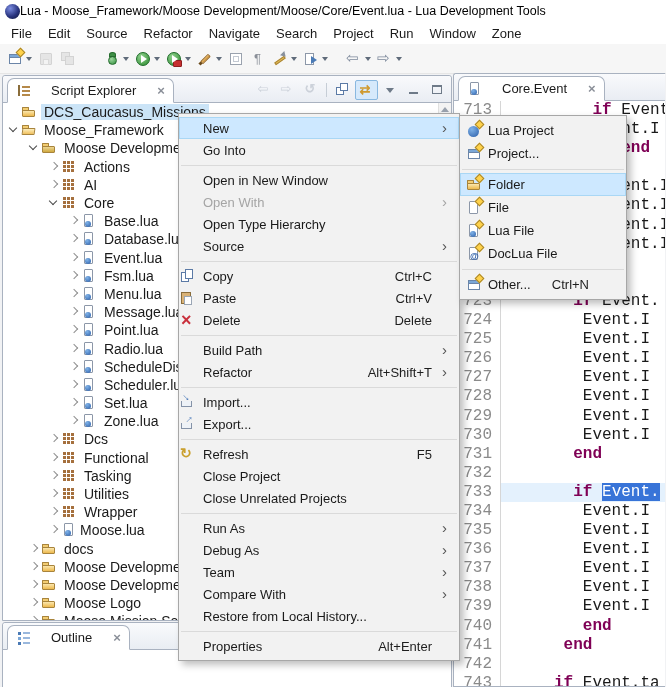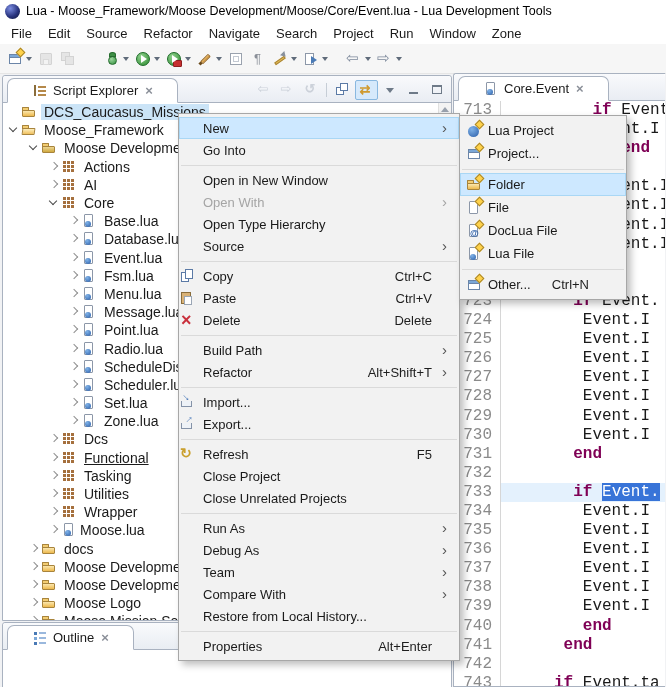--- a/index.html
+++ b/index.html
@@ -1,37 +1,37 @@
 <!DOCTYPE html>
 <html><head>
 <meta charset="utf-8">
 <style>
   html,body{margin:0;padding:0}
   body{width:666px;height:687px;position:relative;overflow:hidden;background:#f1f2f4;
        font-family:"Liberation Sans",sans-serif;color:#1a1a1a;-webkit-font-smoothing:antialiased}
   .app{position:absolute;inset:0}
 
   
-  .titlebar{position:absolute;left:0;top:0;width:666px;height:22px;background:#fff;display:flex;align-items:center;gap:6px;padding-left:5px;box-sizing:border-box}
+  .titlebar{position:absolute;left:0;top:0;width:666px;height:22px;background:#fff;display:flex;align-items:center;padding-left:5px;box-sizing:border-box}
   .title-text{font-size:12.5px;color:#000;white-space:nowrap}
   .menubar{position:absolute;left:0;top:22px;width:666px;height:22px;background:#fff;display:flex;align-items:center;padding-left:3px;box-sizing:border-box}
   .menu-item{font-size:13px;padding:2px 8px;cursor:default}
   .toolbar{position:absolute;left:0;top:44px;width:666px;height:30px;background:#f6f6f6;border-bottom:1px solid #e6e6e6;display:flex;align-items:center;padding-left:4px;box-sizing:border-box}
   .tbtn{display:flex;align-items:center;padding:2px 2px;margin:0 1px;border-radius:2px}
   .tbtn.dis{opacity:.4;filter:grayscale(1)}
   .tgap{display:inline-block}
   .caret{width:0;height:0;border-left:3.5px solid transparent;border-right:3.5px solid transparent;border-top:4px solid #5f6b7a;margin-left:3px}
 
   
   .panel{position:absolute;background:#fff;border:1px solid #a9b2c0;border-radius:3px 3px 0 0;box-sizing:border-box}
   .explorer-panel{left:2px;top:75px;width:450px;height:546px}
   .outline-panel{left:2px;top:622px;width:450px;height:66px}
   .editor-panel{left:453px;top:73px;width:212px;height:614px;border-radius:3px 0 0 0;border-right:none}
   .phead{position:relative;height:26px;background:linear-gradient(#f9fafc,#e9edf3);border-bottom:1px solid #a9b2c0;border-radius:3px 3px 0 0}
-  .tab{position:absolute;left:4px;bottom:-1px;height:23px;display:flex;align-items:center;gap:5px;padding:0 24px;background:#fff;border:1px solid #a9b2c0;border-bottom:1px solid #fff;border-radius:7px 7px 0 0;font-size:13px;white-space:nowrap}
+  .tab{position:absolute;left:4px;bottom:-1px;height:23px;display:flex;align-items:center;gap:19px;padding:0 8px;background:#fff;border:1px solid #a9b2c0;border-bottom:1px solid #fff;border-radius:7px 7px 0 0;font-size:13px;white-space:nowrap}
   .tclose{color:#8a8f98;font-size:13px;font-weight:bold;margin-left:2px;line-height:10px}
   .ptools{position:absolute;right:3px;top:4px;display:flex;align-items:center}
   .ptool{width:21px;height:18px;display:flex;align-items:center;justify-content:center;border-radius:2px;margin:0 1px}
   .ptool.active{background:#d6e9fb;border:1px solid #89b8e0}
   .ptool.dis{opacity:.55}
   .psep{width:1px;height:14px;background:#c6cdd6;margin:0 4px}
 
   
   .tree{position:absolute;left:0;top:27px;right:12px;bottom:0;overflow:hidden;font-size:14px}
   .trow{height:18.2px;display:flex;align-items:center;white-space:nowrap}
@@ -336,21 +336,21 @@
           <span class="tlabel" style="margin-left: 4px;">Zone.lua</span>
         </div>
         <div class="trow" style="padding-left: 46px;">
           <span class="chev col"></span>
           <span class="ic i-pkg"></span>
           <span class="tlabel" style="margin-left: 4px;">Dcs</span>
         </div>
         <div class="trow" style="padding-left: 46px;">
           <span class="chev col"></span>
           <span class="ic i-pkg"></span>
-          <span class="tlabel" style="margin-left: 4px; text-decoration: underline;">Functional</span>
+          <span class="tlabel" style="margin-left: 4px;">Functional</span>
         </div>
         <div class="trow" style="padding-left: 46px;">
           <span class="chev col"></span>
           <span class="ic i-pkg"></span>
           <span class="tlabel" style="margin-left: 4px;">Tasking</span>
         </div>
         <div class="trow" style="padding-left: 46px;">
           <span class="chev col"></span>
           <span class="ic i-pkg"></span>
           <span class="tlabel" style="margin-left: 4px;">Utilities</span>
@@ -733,38 +733,38 @@
           <span class="ic i-page">
             <i class="star"></i>
           </span>
         </span>
         <span class="mlabel">File</span>
         <span class="msc"></span>
         <span class="marr"></span>
       </div>
       <div class="mi">
         <span class="mic">
+          <span class="ic i-page page-lua">
+            <i class="star"></i>
+          </span>
+        </span>
+        <span class="mlabel">Lua File</span>
+        <span class="msc"></span>
+        <span class="marr"></span>
+      </div>
+      <div class="mi">
+        <span class="mic">
           <span class="ic i-page page-at">
             <i class="star"></i>
           </span>
         </span>
         <span class="mlabel">DocLua File</span>
         <span class="msc"></span>
         <span class="marr"></span>
       </div>
-      <div class="mi">
-        <span class="mic">
-          <span class="ic i-page page-lua">
-            <i class="star"></i>
-          </span>
-        </span>
-        <span class="mlabel">Lua File</span>
-        <span class="msc"></span>
-        <span class="marr"></span>
-      </div>
       <div class="msep"></div>
       <div class="mi">
         <span class="mic">
           <span class="ic i-window">
             <i class="star"></i>
           </span>
         </span>
         <span class="mlabel">Other...</span>
         <span class="msc">Ctrl+N</span>
         <span class="marr"></span>

